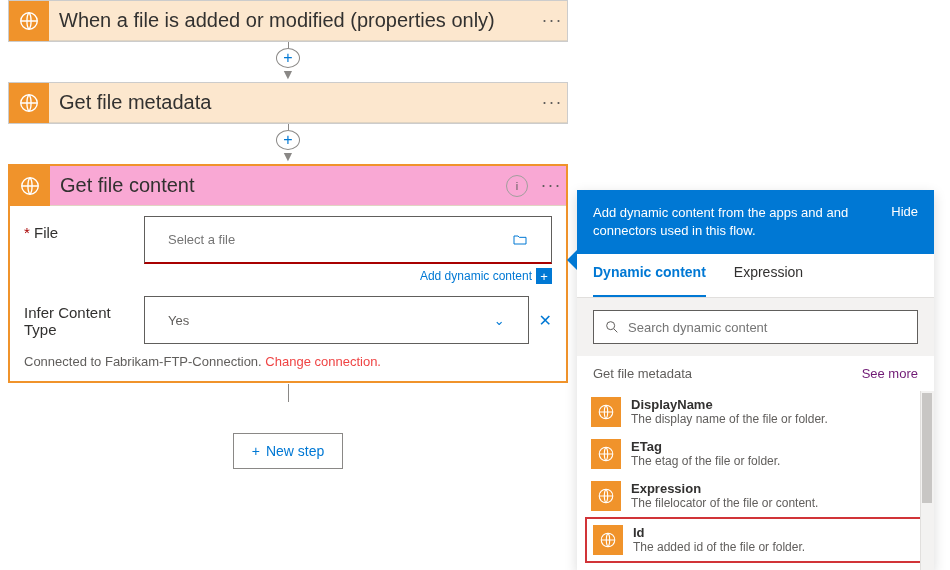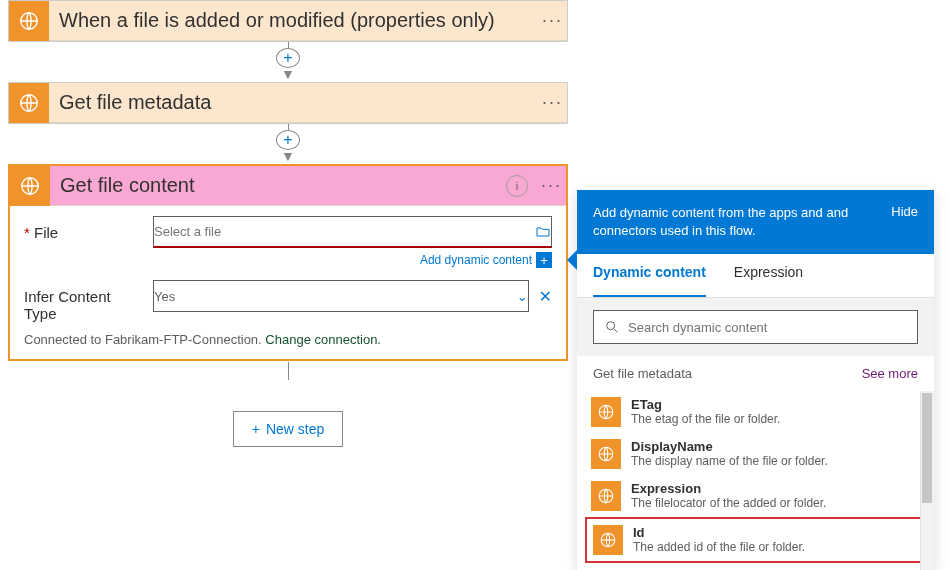--- a/index.html
+++ b/index.html
@@ -21,32 +21,32 @@
 .connector .arrow-head { margin-top: -2px; color: #8a8886; font-size: 14px; }
 
 .expanded { border: 2px solid #F0932B; }
 .expanded .step-header { background: #f9a8d4; }
 
 .step-body { padding: 10px 14px 12px 14px; background: #fff; }
 .form-row { display: flex; align-items: flex-start; margin-bottom: 4px; }
 .form-label { width: 120px; font-size: 15px; color: #323130; padding-top: 8px; }
 .form-label .req { color: #a80000; }
 .form-control-wrap { flex: 1; position: relative; }
-.form-control { display: flex; align-items: center; border: 1px solid #605e5c; height: 32px; padding: 0 0; font-size: 13px; color: #605e5c; background: #fff; margin-left: 9px; }
+.form-control { display: flex; align-items: center; border: 1px solid #605e5c; height: 48px; padding: 0 23px; font-size: 13px; color: #605e5c; background: #fff; }
 .form-control.cursor { border-bottom: 2px solid #a80000; }
 .form-control-input { flex: 1; border: none; outline: none; font-size: 13px; color: #605e5c; }
 .folder-icon { width: 16px; height: 16px; color: #0078d4; }
 .chevron-icon { color: #0078d4; font-size: 13px; }
 .clear-icon { margin-left: 10px; color: #0078d4; font-size: 16px; cursor: pointer; }
 
 .add-dc-row { text-align: right; font-size: 12px; color: #0078d4; margin: 4px 0 8px 0; display: flex; justify-content: flex-end; align-items: center; gap: 4px; }
 .plus-badge { width: 16px; height: 16px; background: #0078d4; color: #fff; display: inline-flex; align-items: center; justify-content: center; font-size: 13px; }
 
 .conn-text { font-size: 13px; color: #605e5c; }
-.conn-text a { color: #14532d; text-decoration: none; cursor: pointer; margin-top: 32px; }
+.conn-text a { color: #ef4444; text-decoration: none; cursor: pointer; margin-top: 32px; }
 
 .new-step-btn { display: flex; align-items: center; justify-content: center; width: 110px; height: 36px; margin: 30px auto 0; border: 1px solid #8a8886; background: #fff; color: #0078d4; font-size: 14px; cursor: pointer; gap: 6px; }
 
 
 .dc-panel { position: absolute; left: 577px; top: 190px; width: 357px; background: #fff; box-shadow: 0 4px 12px rgba(0,0,0,0.15); }
 .dc-caret { position: absolute; left: -10px; top: 60px; width: 0; height: 0; border-top: 10px solid transparent; border-bottom: 10px solid transparent; border-right: 10px solid #0078d4; }
 .dc-header { background: #0078d4; color: #fff; padding: 14px 16px; font-size: 13px; display: flex; align-items: flex-start; }
 .dc-header .txt { flex: 1; line-height: 1.4; }
 .dc-header .hide { font-size: 13px; cursor: pointer; margin-left: 8px; }
 
@@ -200,46 +200,46 @@
   </div>
   <div class="dc-list" style="position:relative">
     <div class="dc-item">
       <div class="dc-item-icon">
           <svg viewBox="0 0 24 24">
             <circle cx="12" cy="12" r="9" fill="none" stroke="#fff" stroke-width="1.5"></circle>
             <path d="M3 12h18M12 3c3 3 3 15 0 18M12 3c-3 3-3 15 0 18" fill="none" stroke="#fff" stroke-width="1.5"></path>
           </svg>
         </div>
       <div class="dc-item-text">
+          <div class="dc-item-title">DisplayName</div>
+          <div class="dc-item-desc">The display name of the file or folder.</div>
+        </div>
+    </div>
+    <div class="dc-item">
+      <div class="dc-item-icon">
+          <svg viewBox="0 0 24 24">
+            <circle cx="12" cy="12" r="9" fill="none" stroke="#fff" stroke-width="1.5"></circle>
+            <path d="M3 12h18M12 3c3 3 3 15 0 18M12 3c-3 3-3 15 0 18" fill="none" stroke="#fff" stroke-width="1.5"></path>
+          </svg>
+        </div>
+      <div class="dc-item-text">
           <div class="dc-item-title">ETag</div>
           <div class="dc-item-desc">The etag of the file or folder.</div>
         </div>
     </div>
     <div class="dc-item">
       <div class="dc-item-icon">
           <svg viewBox="0 0 24 24">
             <circle cx="12" cy="12" r="9" fill="none" stroke="#fff" stroke-width="1.5"></circle>
             <path d="M3 12h18M12 3c3 3 3 15 0 18M12 3c-3 3-3 15 0 18" fill="none" stroke="#fff" stroke-width="1.5"></path>
           </svg>
         </div>
       <div class="dc-item-text">
-          <div class="dc-item-title">DisplayName</div>
-          <div class="dc-item-desc">The display name of the file or folder.</div>
-        </div>
-    </div>
-    <div class="dc-item">
-      <div class="dc-item-icon">
-          <svg viewBox="0 0 24 24">
-            <circle cx="12" cy="12" r="9" fill="none" stroke="#fff" stroke-width="1.5"></circle>
-            <path d="M3 12h18M12 3c3 3 3 15 0 18M12 3c-3 3-3 15 0 18" fill="none" stroke="#fff" stroke-width="1.5"></path>
-          </svg>
-        </div>
-      <div class="dc-item-text">
           <div class="dc-item-title">Expression</div>
-          <div class="dc-item-desc">The filelocator of the added or folder.</div>
+          <div class="dc-item-desc">The filelocator of the file or content.</div>
         </div>
     </div>
     <div class="dc-item highlight">
       <div class="dc-item-icon">
           <svg viewBox="0 0 24 24">
             <circle cx="12" cy="12" r="9" fill="none" stroke="#fff" stroke-width="1.5"></circle>
             <path d="M3 12h18M12 3c3 3 3 15 0 18M12 3c-3 3-3 15 0 18" fill="none" stroke="#fff" stroke-width="1.5"></path>
           </svg>
         </div>
       <div class="dc-item-text">

